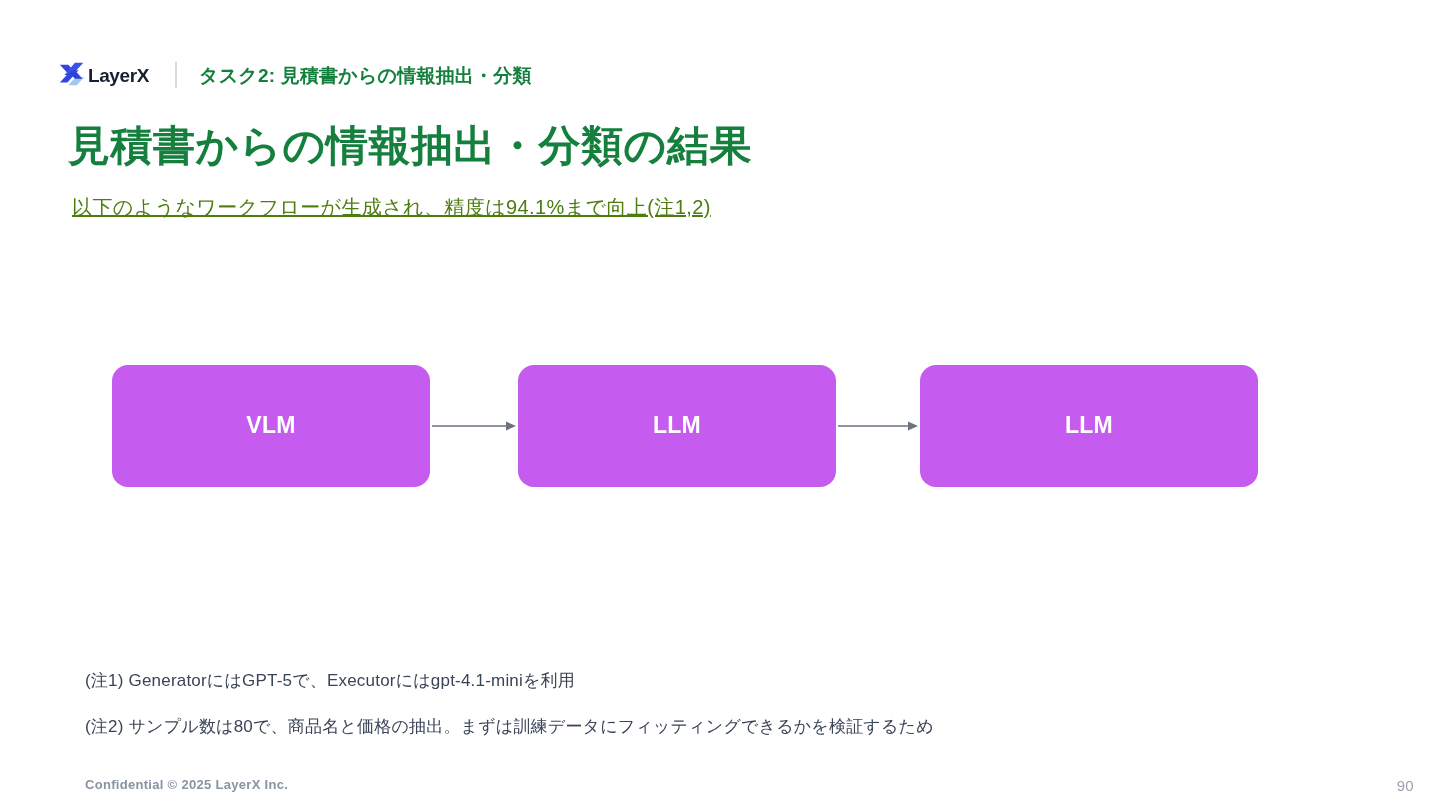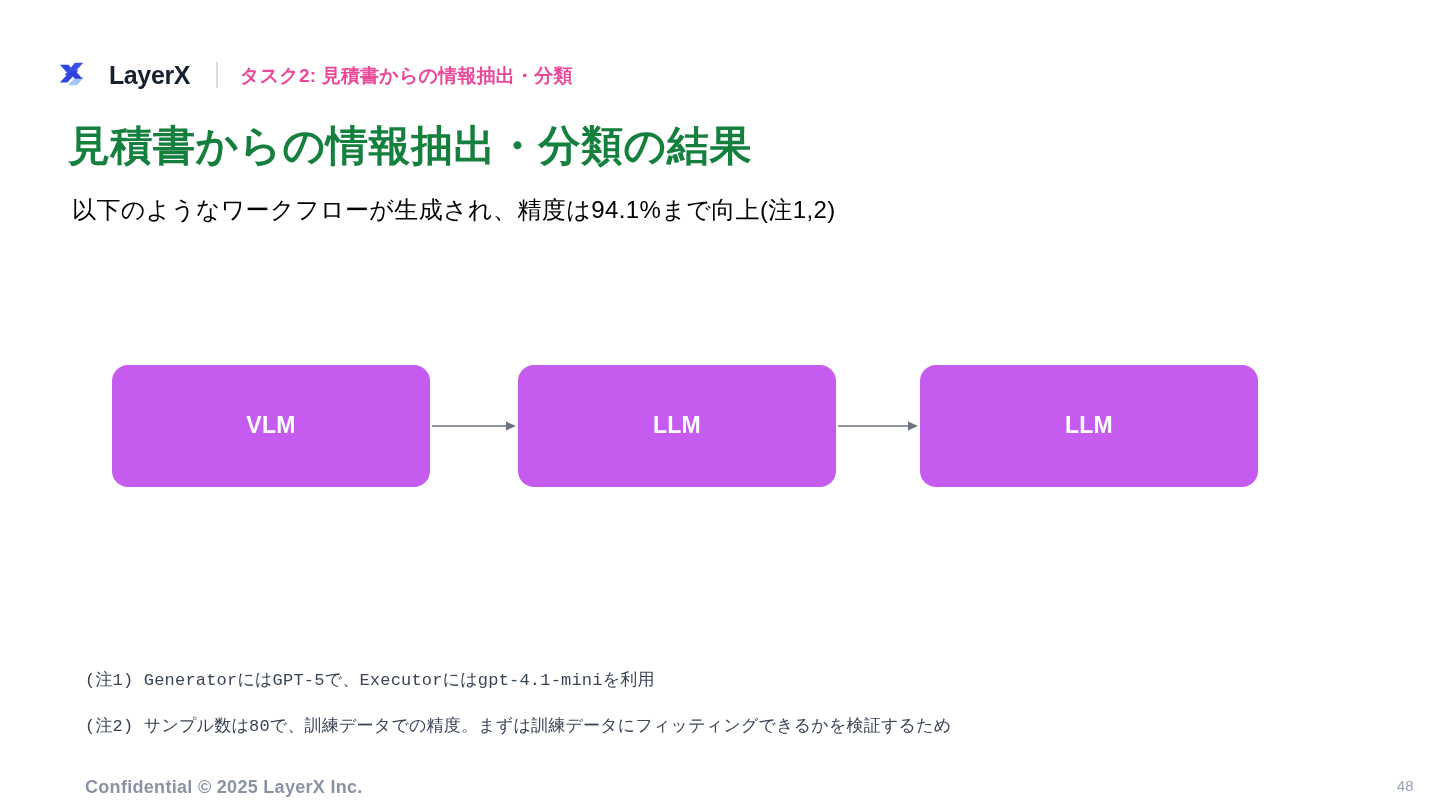--- a/index.html
+++ b/index.html
@@ -25,65 +25,66 @@
     align-items: center;
     height: 34px;
   }
   .logo-mark {
     width: 30px;
     height: 30px;
     display: block;
     flex: 0 0 auto;
   }
   .logo-word {
-    font-size: 25px;
+    font-size: 19px;
     font-weight: 700;
     color: #16202f;
     letter-spacing: -0.4px;
-    margin-left: 21px;
+    margin-left: 0;
     line-height: 1;
     font-family: "Liberation Sans", "DejaVu Sans", sans-serif;
   }
   .header-divider {
     width: 2px;
     height: 26px;
     background: #d7dbe2;
     margin: 0 22px 0 26px;
     flex: 0 0 auto;
   }
   .header-task {
     font-size: 19px;
     font-weight: 700;
-    color: #ec4899;
+    color: #15803d;
     letter-spacing: 0.2px;
     line-height: 1;
   }
 
   
   .page-title {
     position: absolute;
     left: 68px;
     top: 120px;
     font-size: 42px;
     font-weight: 700;
     color: #15803d;
     letter-spacing: 0.5px;
     line-height: 1.25;
     white-space: nowrap;
   }
   .page-subtitle {
     position: absolute;
     left: 72px;
     top: 194px;
-    font-size: 24px;
+    font-size: 20px;
     font-weight: 400;
-    color: #000000;
+    color: #4d7c0f;
     letter-spacing: 0.4px;
     line-height: 1.35;
     white-space: nowrap;
+    text-decoration: underline;
   }
 
   
   .flow {
     position: absolute;
     left: 0;
     top: 365px;
     width: 1440px;
     height: 122px;
   }
@@ -134,29 +135,28 @@
     top: 668px;
     width: 1280px;
   }
   .footnote {
     font-size: 17px;
     color: #3a4457;
     line-height: 1.5;
     letter-spacing: 0.2px;
     margin-bottom: 20px;
     white-space: nowrap;
-    font-family: Liberation Mono, monospace;
   }
 
   
   .footer-confidential {
     position: absolute;
     left: 85px;
     top: 777px;
-    font-size: 18px;
+    font-size: 13px;
     font-weight: 700;
     color: #8a93a3;
     letter-spacing: 0.3px;
   }
   .footer-page {
     position: absolute;
     right: 26px;
     top: 777px;
     font-size: 15px;
     color: #9aa2b1;
@@ -210,17 +210,17 @@
   </div>
 
   <div class="flow-box" id="box-2">
     <div class="box-title">LLM</div>
   </div>
 
 </div>
 
 <div class="footnotes">
   <div class="footnote">(注1) GeneratorにはGPT-5で、Executorにはgpt-4.1-miniを利用</div>
-  <div class="footnote">(注2) サンプル数は80で、訓練データでの精度。まずは訓練データにフィッティングできるかを検証するため</div>
+  <div class="footnote">(注2) サンプル数は80で、商品名と価格の抽出。まずは訓練データにフィッティングできるかを検証するため</div>
 </div>
 
 <div class="footer-confidential">Confidential © 2025 LayerX Inc.</div>
-<div class="footer-page">48</div>
+<div class="footer-page">90</div>
 
 </body></html>

